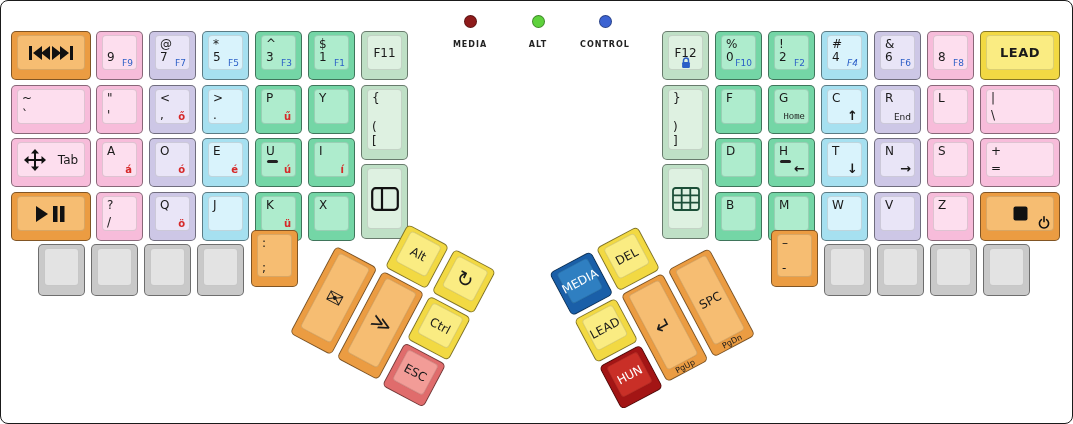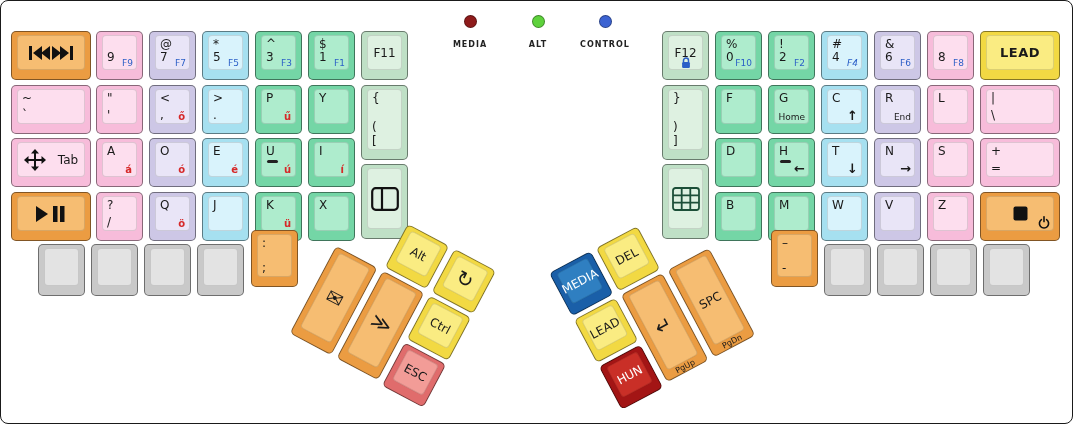--- a/index.html
+++ b/index.html
@@ -333,21 +333,21 @@
         </div>
       </div>
       <div class="key" style="left: 714px; top: 84px; width: 47px; height: 49px; background: rgb(116, 214, 166);">
         <div class="key-top" style="background: rgb(174, 236, 205); color: rgb(26, 26, 26);">
           <span class="leg tl">F</span>
         </div>
       </div>
       <div class="key" style="left: 767px; top: 84px; width: 47px; height: 49px; background: rgb(116, 214, 166);">
         <div class="key-top" style="background: rgb(174, 236, 205); color: rgb(26, 26, 26);">
           <span class="leg tl">G</span>
-          <span class="leg br" style="color: rgb(26, 26, 26);">Home</span>
+          <span class="leg br" style="color: rgb(26, 26, 26); font-family: Liberation Mono, monospace;">Home</span>
         </div>
       </div>
       <div class="key" style="left: 820px; top: 84px; width: 47px; height: 49px; background: rgb(166, 224, 240);">
         <div class="key-top" style="background: rgb(217, 243, 252); color: rgb(26, 26, 26);">
           <span class="leg tl">C</span>
           <span class="leg br big" style="color: rgb(26, 26, 26);">↑</span>
         </div>
       </div>
       <div class="key" style="left: 873px; top: 84px; width: 47px; height: 49px; background: rgb(205, 199, 230);">
         <div class="key-top" style="background: rgb(233, 229, 247); color: rgb(26, 26, 26);">

